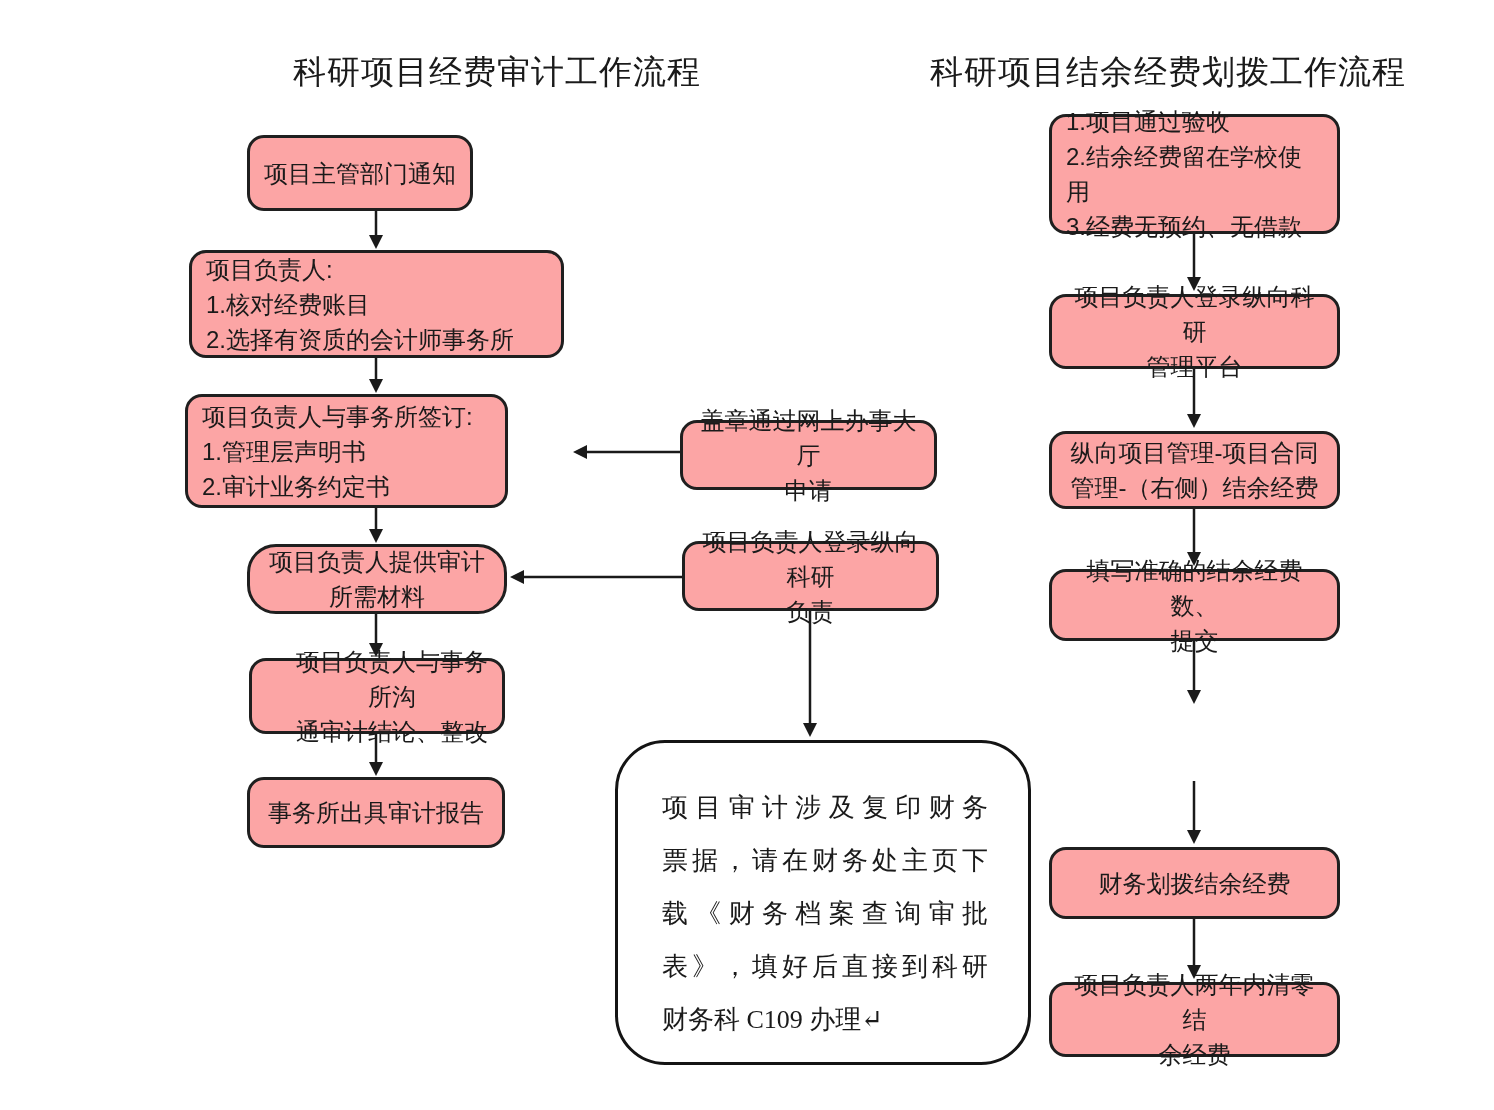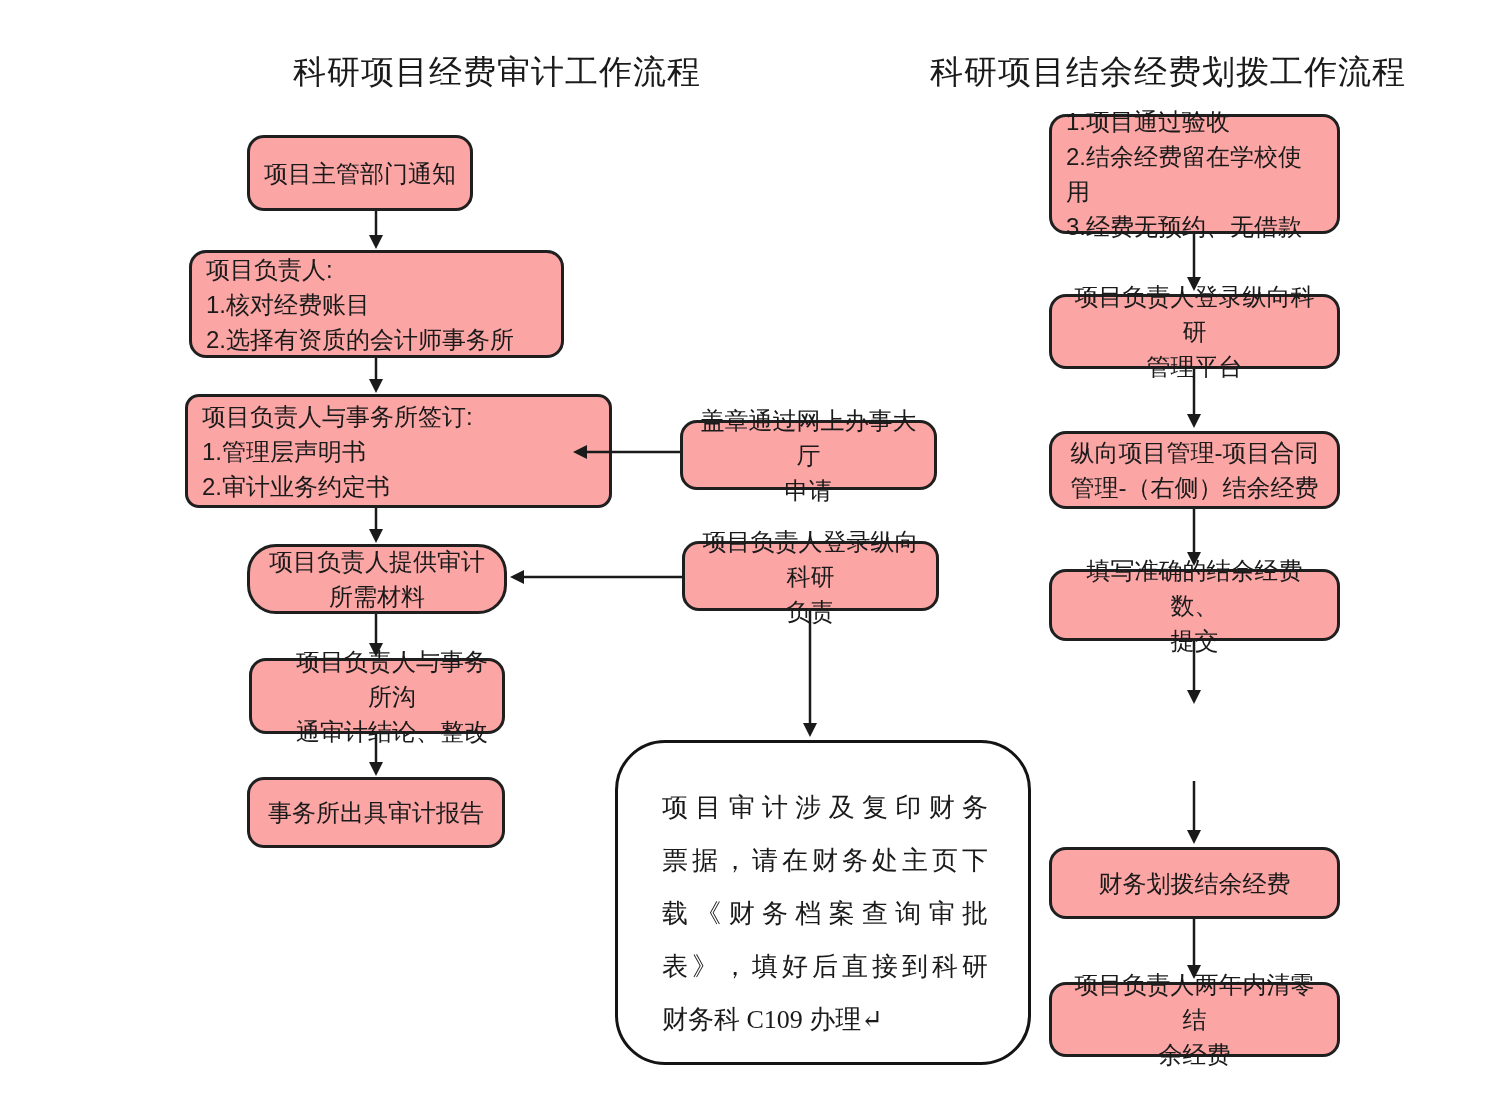--- a/index.html
+++ b/index.html
@@ -38,21 +38,21 @@
 
 <div class="canvas">
 
   <div class="flow-title" style="left:256px;top:50px;">科研项目经费审计工作流程</div>
   <div class="flow-title" style="left:893px;top:50px;">科研项目结余经费划拨工作流程</div>
 
   <div class="node" style="left:210px;top:135px;width:226px;height:76px;">项目主管部门通知</div>
   <div class="node left-align" style="left:152px;top:250px;width:375px;height:108px;">项目负责人:
 1.核对经费账目
 2.选择有资质的会计师事务所</div>
-  <div class="node left-align" style="left:148px;top:394px;width:427px;height:114px;border-radius:14px;">项目负责人与事务所签订:
+  <div class="node left-align" style="left:148px;top:394px;width:323px;height:114px;">项目负责人与事务所签订:
 1.管理层声明书
 2.审计业务约定书</div>
   <div class="node" style="left:210px;top:544px;width:260px;height:70px;border-radius:29px;">项目负责人提供审计
 所需材料</div>
   <div class="node" style="left:212px;top:658px;width:256px;height:76px;padding-left:44px;">项目负责人与事务所沟
 通审计结论、整改</div>
   <div class="node" style="left:643px;top:420px;width:257px;height:70px;">盖章通过网上办事大厅
 申请</div>
 
   <div class="node" style="left:210px;top:777px;width:258px;height:71px;">事务所出具审计报告</div>

